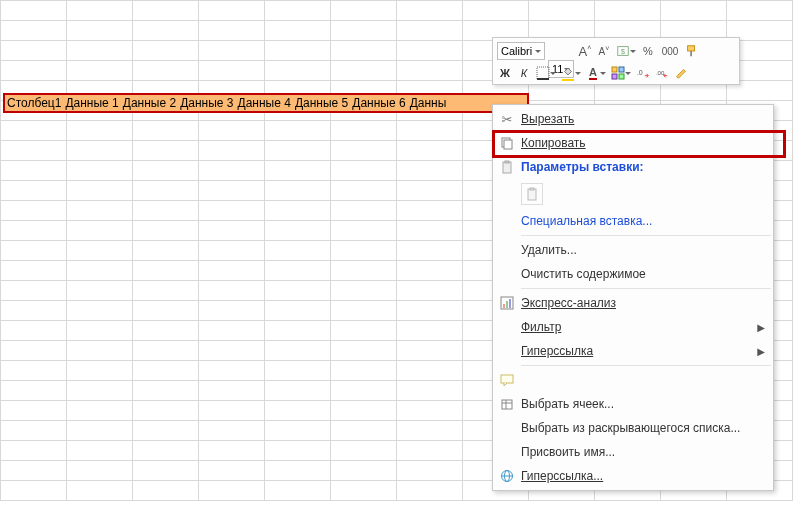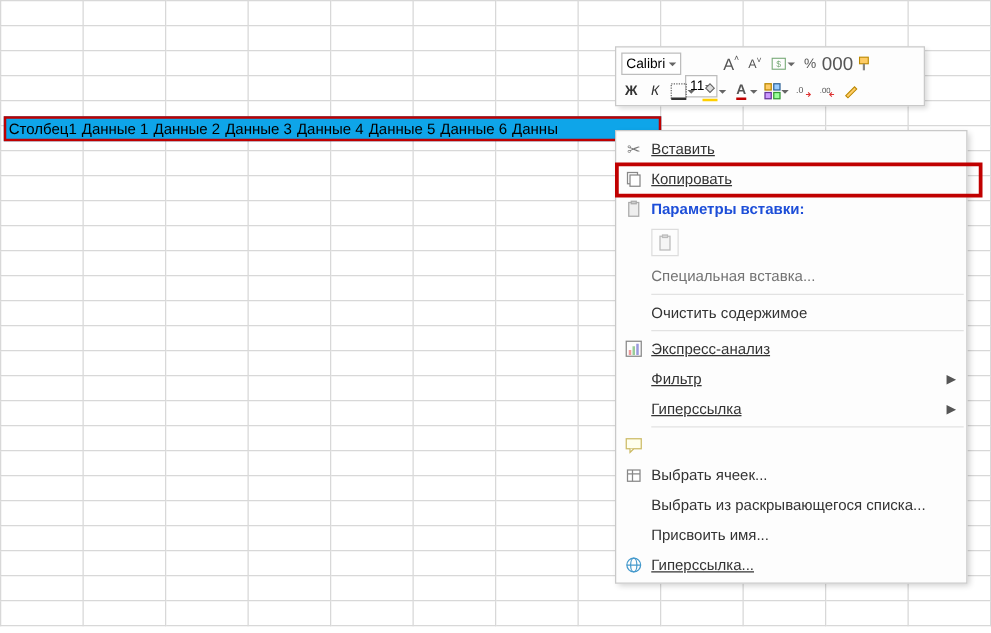--- a/index.html
+++ b/index.html
@@ -33,21 +33,21 @@
   .selection-row {
     position: absolute;
     top: 93px;
     left: 3px;
     width: 526px;
     height: 20px;
     border: 2px solid #c00000;
     display: flex;
     align-items: center;
     font-size: 12px;
-    background: #0ea5e9;
+    background: #fdba74;
   }
   .selection-row span {
     flex: 0 0 auto;
     padding: 0 2px;
     white-space: nowrap;
   }
   .mini-toolbar {
     position: absolute;
     top: 37px;
     left: 492px;
@@ -120,21 +120,21 @@
     padding: 2px 0;
   }
   .menu-item {
     display: flex;
     align-items: center;
     height: 24px;
     padding: 0 6px 0 0;
     font-size: 12px;
     color: #333;
   }
-  .menu-item.disabled { color: #737373; }
+  .menu-item.disabled { color: #1d4ed8; }
   .menu-item .icon-slot {
     width: 28px;
     display: flex;
     align-items: center;
     justify-content: center;
     font-size: 13px;
     color: #777;
   }
   .menu-item .label { flex: 1; }
   .menu-item .arrow {
@@ -565,21 +565,21 @@
         <span style="font-size:10px">A</span>
         <span style="font-size:7px;position:relative;top:-3px">˅</span>
       </div>
     <div class="mini-btn dd">
       <svg class="icon-svg" viewBox="0 0 16 16">
           <rect x="2" y="3" width="12" height="10" fill="none" stroke="#7a7" stroke-width="1"></rect>
           <text x="8" y="11" font-size="8" text-anchor="middle" fill="#7a7">$</text>
         </svg>
     </div>
     <div class="mini-btn">%</div>
-    <div class="mini-btn" style="width:22px;font-size:15px">000</div>
+    <div class="mini-btn" style="width:22px;font-size:10px">000</div>
     <div class="mini-btn">
       <svg class="icon-svg" viewBox="0 0 16 16">
           <rect x="3" y="2" width="8" height="6" fill="#fc6" stroke="#b80"></rect>
           <rect x="6" y="8" width="2" height="6" fill="#888"></rect>
         </svg>
     </div>
   </div>
   <div class="mini-row">
     <div class="mini-btn bold">Ж</div>
     <div class="mini-btn italic">К</div>
@@ -624,21 +624,21 @@
           <path d="M3 12 L11 4 L13 6 L5 14 Z" fill="#fc6" stroke="#b80"></path>
         </svg>
     </div>
   </div>
 </div>
 
 <div class="context-menu">
 
   <div class="menu-item">
     <span class="icon-slot">✂</span>
-    <span class="label"><span class="und">Вставить</span></span>
+    <span class="label"><span class="und">Вырезать</span></span>
   </div>
 
   <div class="menu-item">
     <span class="icon-slot">
       <svg width="14" height="14" viewBox="0 0 14 14">
           <rect x="2" y="2" width="8" height="9" fill="#fff" stroke="#888"></rect>
           <rect x="4" y="4" width="8" height="9" fill="#fff" stroke="#888"></rect>
         </svg>
     </span>
     <span class="label"><span class="und">Копировать</span></span>
@@ -664,20 +664,24 @@
   </div>
 
   <div class="menu-item disabled">
     <span class="icon-slot"></span>
     <span class="label">Специальная вставка...</span>
   </div>
 
   <div class="menu-sep"></div>
 
 
+  <div class="menu-item">
+    <span class="icon-slot"></span>
+    <span class="label">Удалить...</span>
+  </div>
 
   <div class="menu-item">
     <span class="icon-slot"></span>
     <span class="label">Очистить содержимое</span>
   </div>
 
   <div class="menu-sep"></div>
 
   <div class="menu-item">
     <span class="icon-slot">

